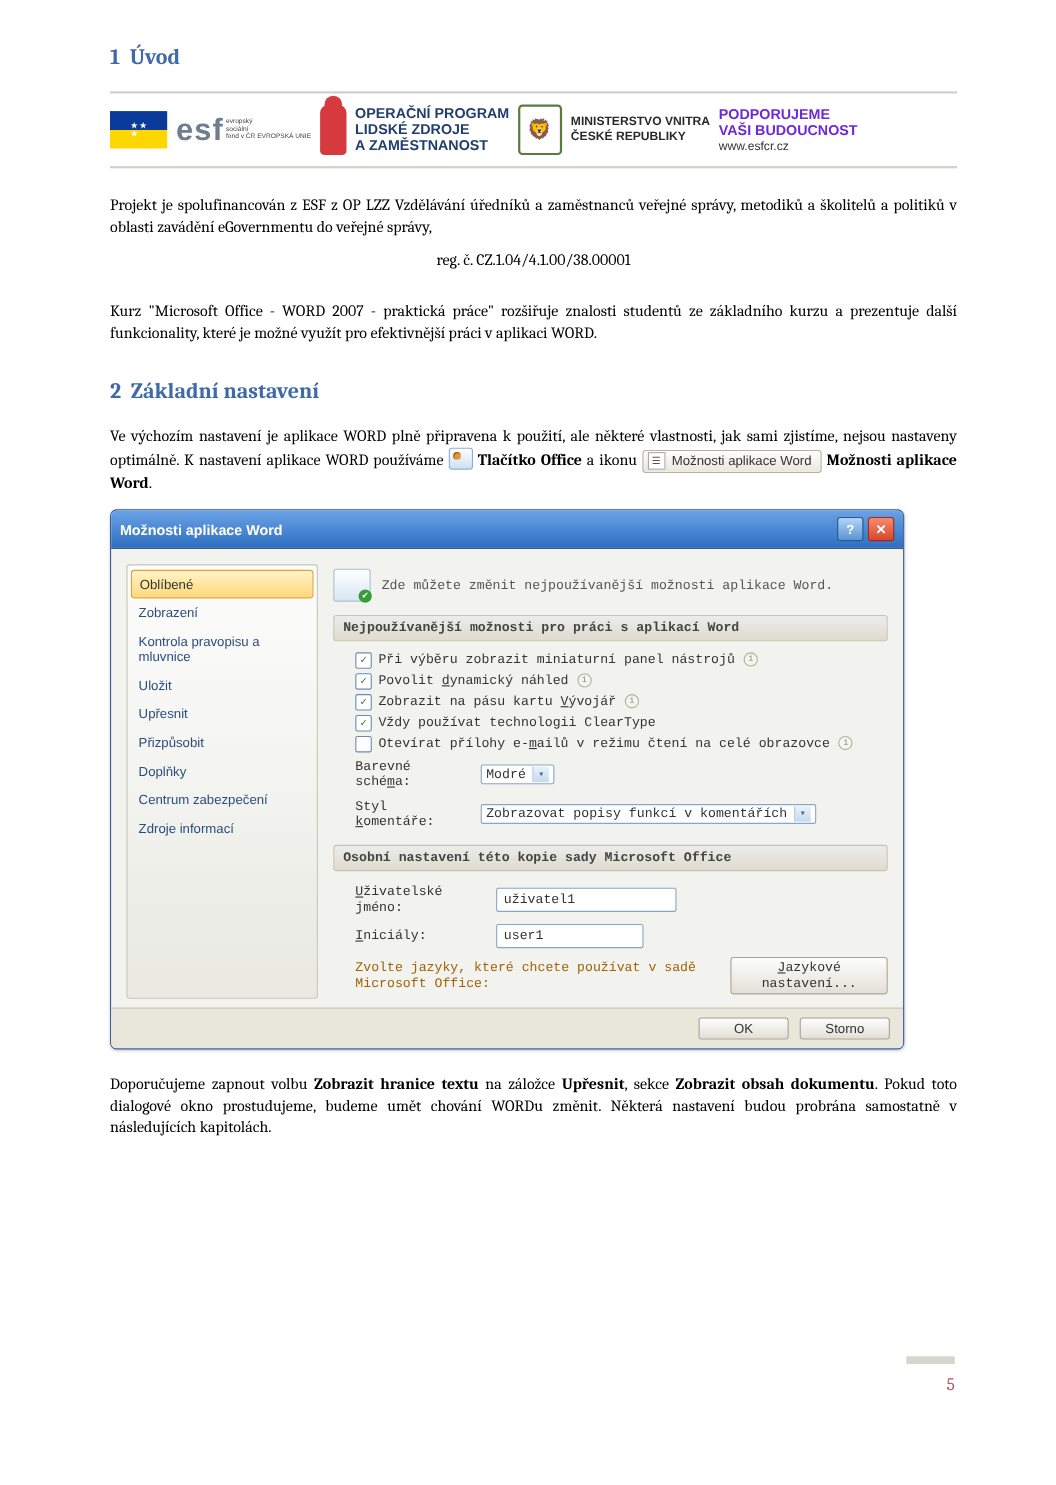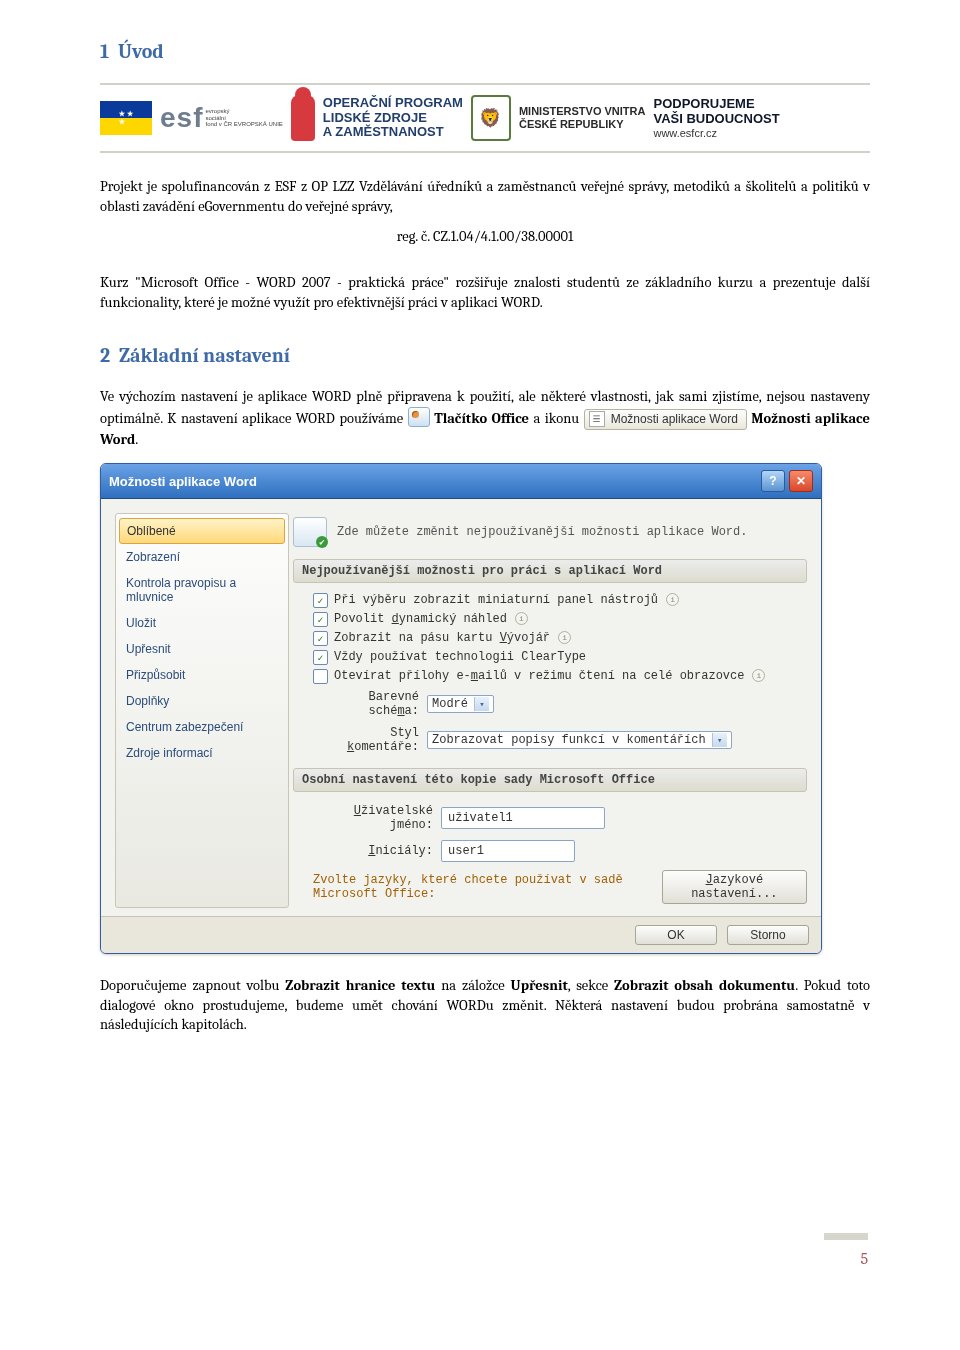--- a/index.html
+++ b/index.html
@@ -51,21 +51,21 @@
     background:#d73a3e; border-radius:50%;
   }
   .oplz-text { color:#213e6c; font-size:13px; font-weight:bold; line-height:1.15;}
   .mv-icon {
     width: 36px; height: 42px;
     border: 2px solid #5a7b3e; border-radius: 4px;
     display:flex; align-items:center; justify-content:center;
     color:#5a7b3e; font-size:18px;
   }
   .mv-text { color:#2a2a2a; font-size:11px; font-weight: bold; line-height:1.15; }
-  .pod-text { color:#0f172a; font-size:13px; font-weight:bold; line-height:1.15;}
+  .pod-text { color:#6d28d9; font-size:13px; font-weight:bold; line-height:1.15;}
   .pod-url { color:#333; font-size:11px;}
   .para {
     font-size: 14.5px;
     text-align: justify;
     margin: 0 0 12px 0;
     line-height: 1.35;
   }
   .center-reg {
     text-align: center;
     margin: 10px 0 28px 0;
@@ -132,21 +132,21 @@
     width: 22px; height: 20px;
     background: linear-gradient(#f88a6a,#d9472b);
     border: 1px solid #9e2c18; border-radius: 3px;
     color: #fff; display:flex; align-items:center; justify-content:center;
     font-size: 12px; font-weight:bold;
   }
   .winbtn.help { background: linear-gradient(#b3d5f7,#5a94d2); border-color:#2b5a98;}
   .dlg-body {
     display: flex;
     padding: 14px 14px 8px 14px;
-    gap: 4px;
+    gap: 14px;
   }
   .dlg-nav {
     width: 172px;
     background: linear-gradient(#fdfdfd,#e9e9e2);
     border: 1px solid #c9c6b8;
     border-radius: 3px;
     padding: 4px 0;
   }
   .navitem {
     padding: 6px 10px;
@@ -202,21 +202,21 @@
   .chk.checked::after{ content:'✓'; }
   .info-dot {
     width:11px;height:11px;border:1px solid #b0b0a0;border-radius:50%;
     display:inline-flex;align-items:center;justify-content:center;
     font-size:8px;color:#888; margin-left:2px; background:#f5f5ef;
   }
   .form-row {
     display:flex; align-items:center; gap:8px;
     padding: 4px 0 4px 20px;
   }
-  .lbl { width: 106px; color:#333;text-align:right;}
+  .lbl { width: 106px; color:#333;}
   .lbl-wide { color:#a16207; margin-right: 6px;}
   .sel-box, .txt-box {
     background:#fff; border:1px solid #8aa5c6; border-radius:2px;
     padding: 1px 4px; display:inline-flex; align-items:center; gap:6px;
     color:#333;
   }
   .sel-box .caret {
     width:14px;height:14px;border-left:1px solid #b0c2d6;
     display:flex;align-items:center;justify-content:center;color:#4a6896;font-size:9px;
     background: linear-gradient(#e8f1fb,#c5d9ee);

